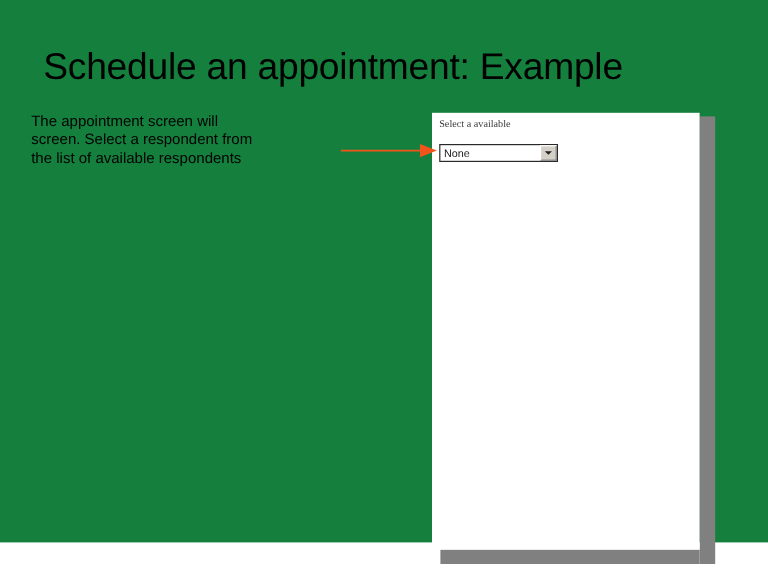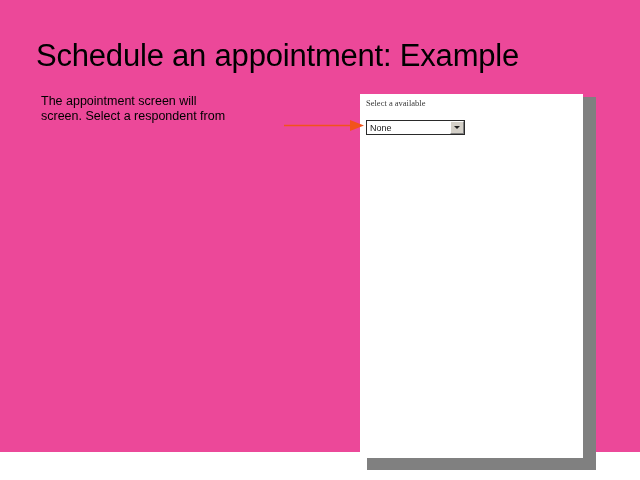--- a/index.html
+++ b/index.html
@@ -10,21 +10,21 @@
     width: 640px;
     height: 480px;
     background: #ffffff;
     font-family: "Liberation Sans", sans-serif;
     overflow: hidden;
   }
   #slide {
     position: relative;
     width: 640px;
     height: 452px;
-    background: #ec4899;
+    background: #15803d;
   }
 
   
   #slide-title {
     position: absolute;
     left: 36px;
     top: 38px;
     width: 572px;
     font-family: "Liberation Sans", sans-serif;
     font-size: 31px;
@@ -41,21 +41,20 @@
     top: 94px;
     width: 232px;
     font-family: "Liberation Sans", sans-serif;
     font-size: 12.5px;
     line-height: 15.3px;
     color: #000000;
   }
   #body-text .line {
     display: block;
     white-space: nowrap;
-    margin-left: 15px;
   }
 
   
   .shadow-bar {
     position: absolute;
     background: #808080;
   }
   #shadow-right {
     left: 583px;
     top: 97px;
@@ -145,20 +144,21 @@
 </head>
 <body>
 
 <div id="slide">
 
   <div id="slide-title">Schedule an appointment: Example</div>
 
   <div id="body-text">
     <span class="line">The appointment screen will</span>
     <span class="line">screen. Select a respondent from</span>
+    <span class="line">the list of available respondents</span>
   </div>
 
   <div class="shadow-bar" id="shadow-right"></div>
   <div class="shadow-bar" id="shadow-bottom"></div>
 
   <div id="app-capture">
 
     <div id="respondent-label">Select a available</div>
 
     <div id="respondent-select">

